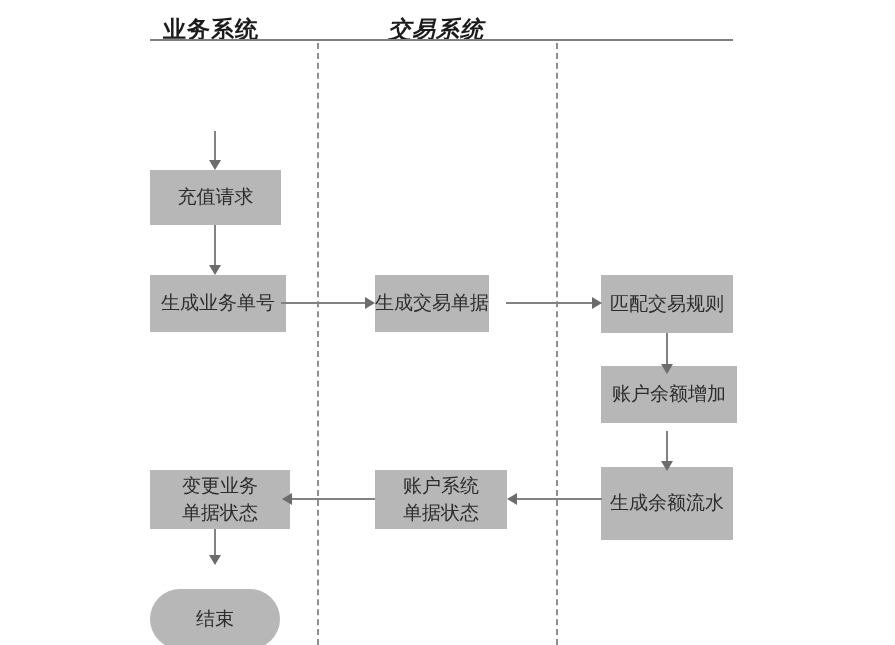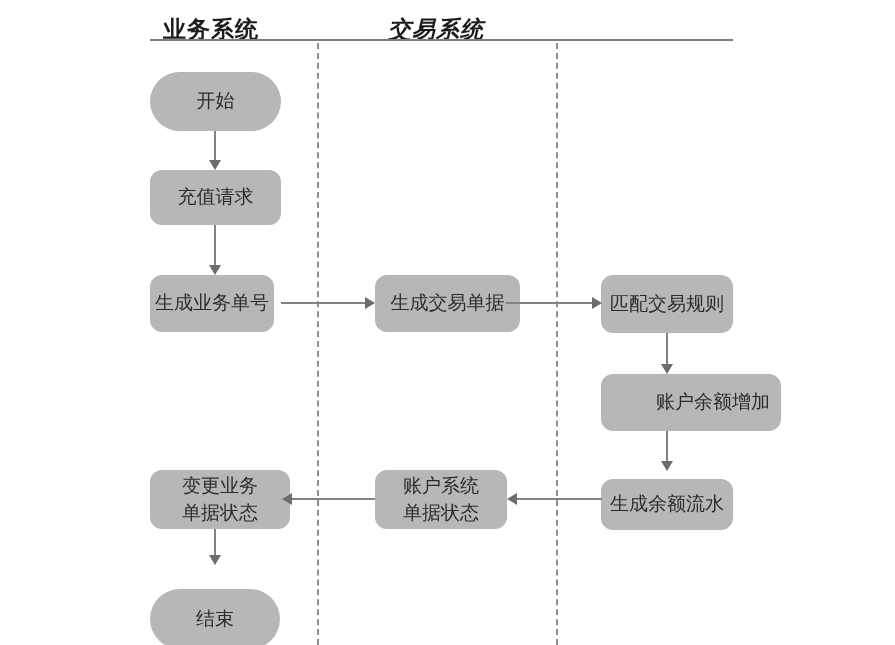--- a/index.html
+++ b/index.html
@@ -31,21 +31,21 @@
   }
   .lane-divider {
     position: absolute;
     top: 36px;
     width: 0; height: 602px;
     border-left: 2px dashed #8f8f8f;
   }
   .node {
     position: absolute;
     background: #b7b7b7;
-    border-radius: 12px;
+    border-radius: 0;
     display: flex;
     align-items: center;
     justify-content: center;
     text-align: center;
     color: #2c2c2c;
     font-size: 19px;
     line-height: 1.4;
     white-space: pre-line;
   }
   .stadium { border-radius: 30px; }
@@ -75,33 +75,32 @@
 
 <div id="canvas">
 
   <div class="lane-title" style="left:131px;">业务系统</div>
   <div class="lane-title" style="left:356px;font-style:italic;">交易系统</div>
   <div class="header-line"></div>
 
   <div class="lane-divider" style="left:317px;"></div>
   <div class="lane-divider" style="left:556px;"></div>
 
-  <div class="node stadium" style="left:150px; top:65px; width:131px; height:59px;">开始</div>
 
   <div class="node" style="left:150px; top:163px; width:131px; height:55px;">充值请求</div>
 
-  <div class="node" style="left:150px; top:268px; width:124px; height:57px;">生成业务单号</div>
+  <div class="node" style="left:150px; top:268px; width:136px; height:57px;">生成业务单号</div>
 
-  <div class="node" style="left:375px; top:268px; width:145px; height:57px;">生成交易单据</div>
+  <div class="node" style="left:375px; top:268px; width:114px; height:57px;">生成交易单据</div>
 
   <div class="node" style="left:601px; top:268px; width:132px; height:58px;">匹配交易规则</div>
 
-  <div class="node" style="left:601px; top:367px; width:136px; height:57px;padding-left:44px;">账户余额增加</div>
+  <div class="node" style="left:601px; top:359px; width:136px; height:57px;">账户余额增加</div>
 
-  <div class="node" style="left:601px; top:472px; width:132px; height:51px;text-align:center;">生成余额流水</div>
+  <div class="node" style="left:601px; top:460px; width:132px; height:73px;text-align:center;">生成余额流水</div>
 
   <div class="node" style="left:375px; top:463px; width:132px; height:59px;">账户系统
 单据状态</div>
 
   <div class="node" style="left:150px; top:463px; width:140px; height:59px;">变更业务
 单据状态</div>
 
   <div class="node stadium" style="left:150px; top:582px; width:130px; height:60px;">结束</div>
 
   <div>

